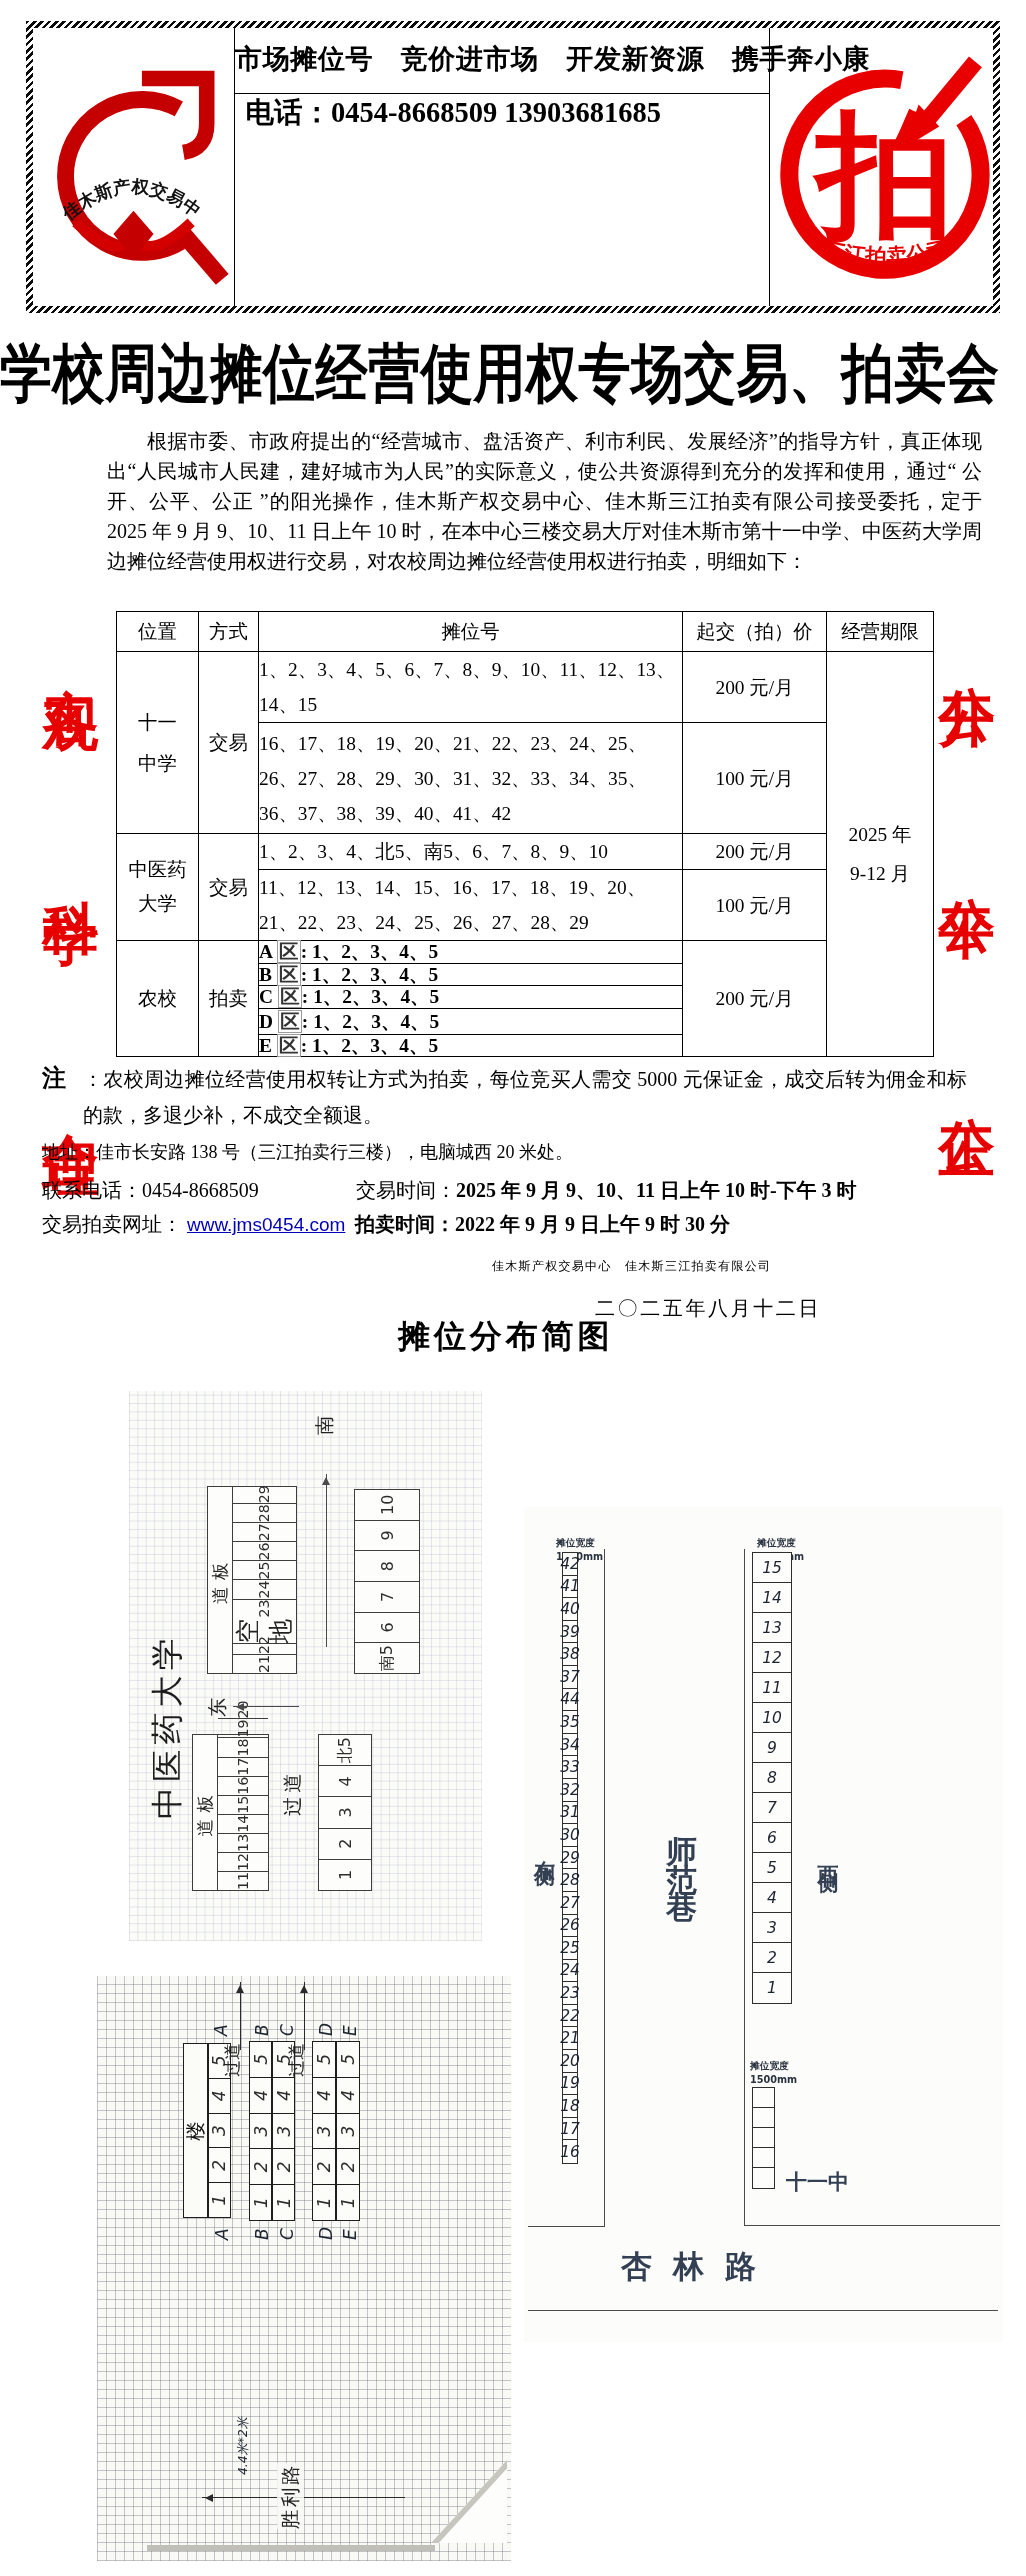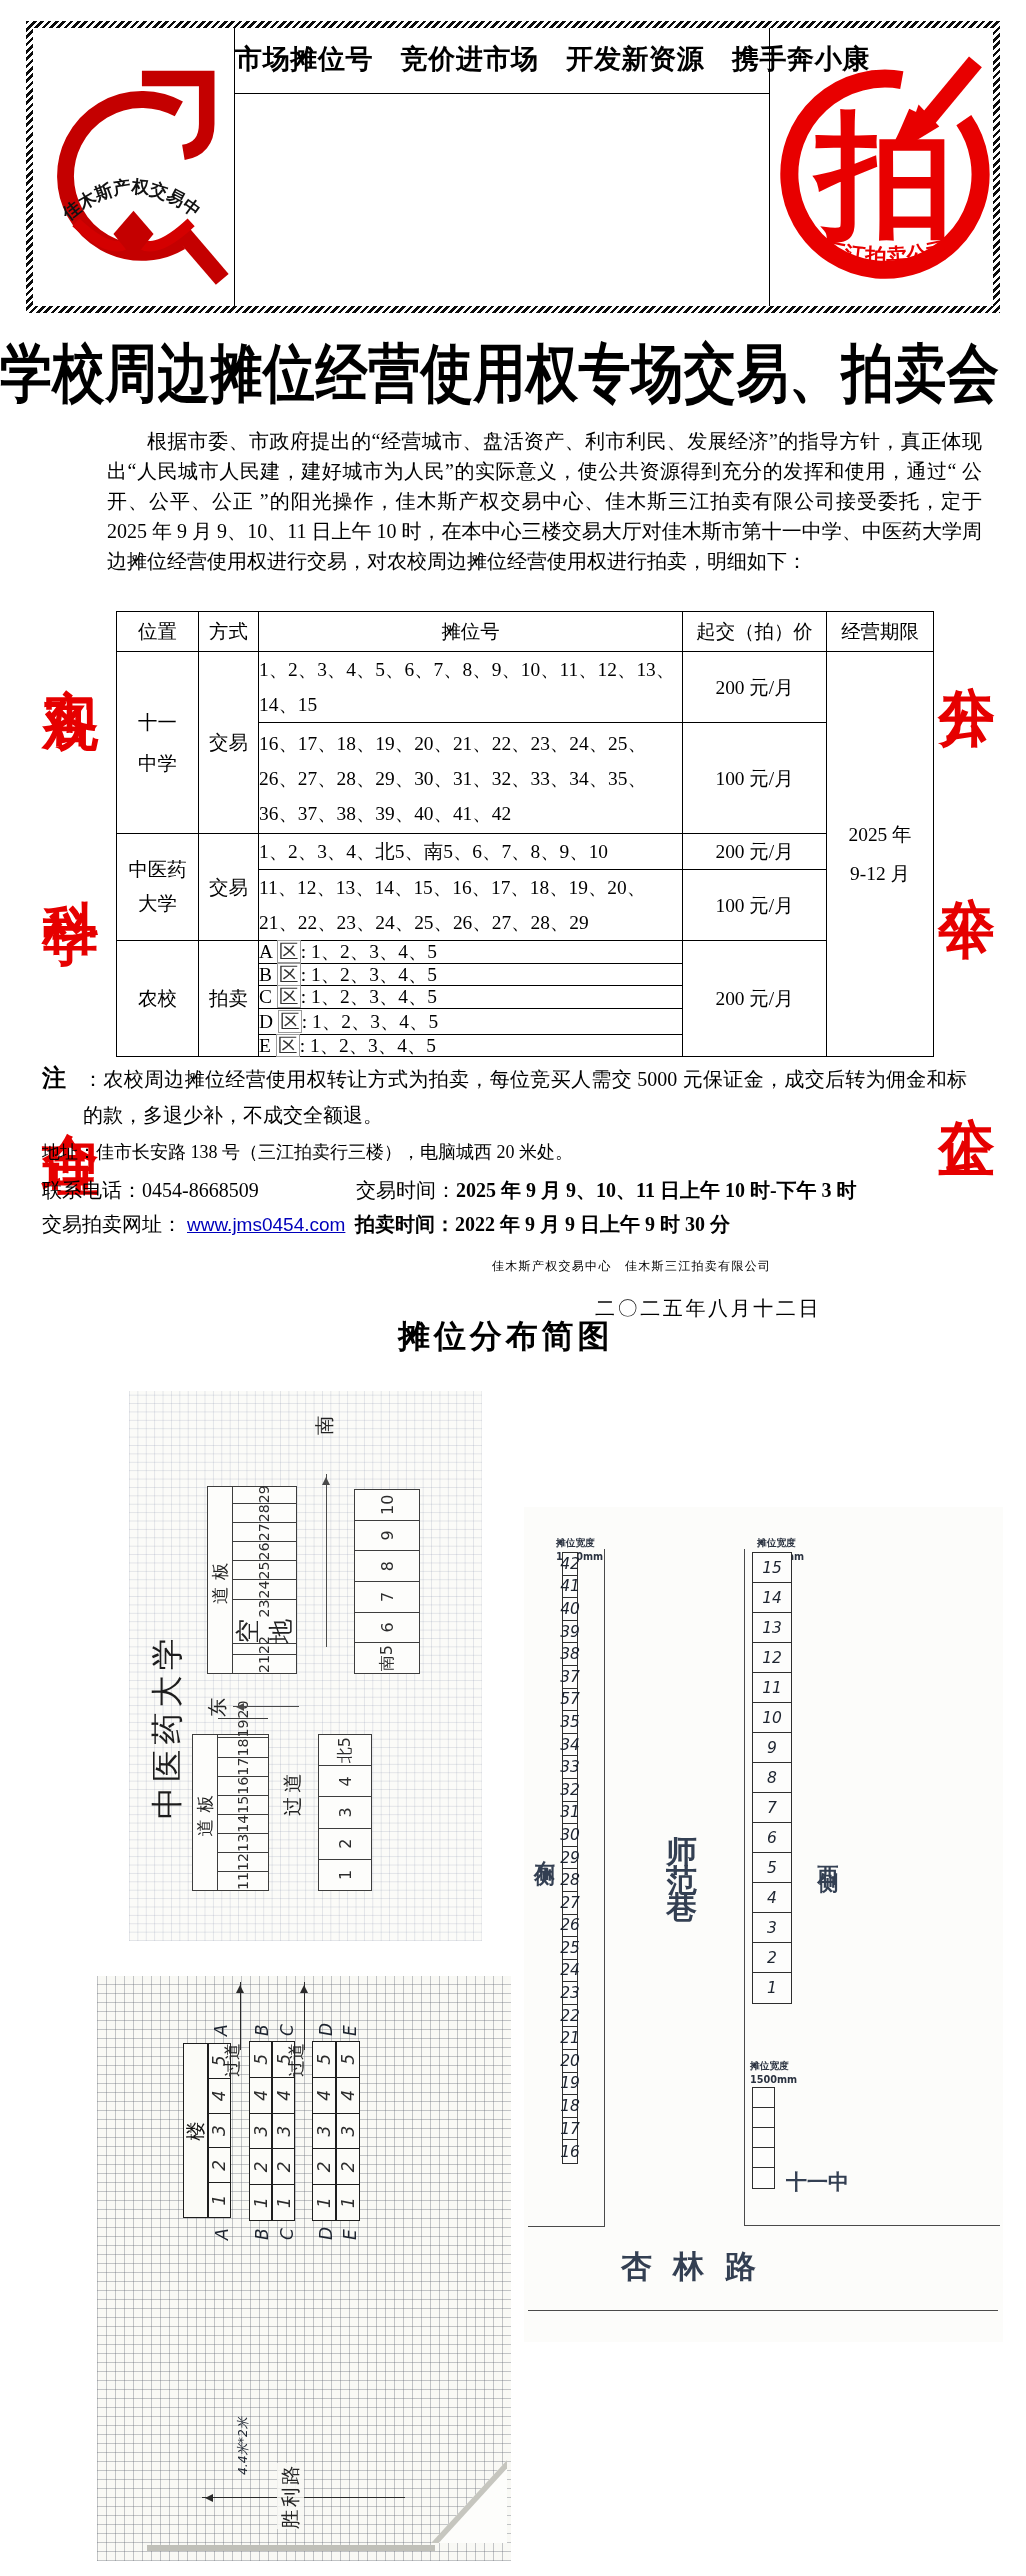--- a/index.html
+++ b/index.html
@@ -33,21 +33,21 @@
           transform:scaleY(1.22); white-space:nowrap; }
   .intro { left:107px; top:426px; width:875px; font-size:20px; line-height:30px;
            text-align:justify; text-indent:2em; }
 
   
   table.stalls-table { left:116px; top:611px; position:absolute; border-collapse:collapse;
            width:817px; table-layout:fixed; font-size:19.4px; }
   table.stalls-table td { border:1.3px solid #000; padding:0; }
   td.c { text-align:center; vertical-align:middle; }
   td.stallcell { padding:2.6px 3.9px 2.6px 5.2px; line-height:35px; vertical-align:middle; }
-  td.zonecell  { padding:0 3.9px 0 5.2px; line-height:21.3px; vertical-align:middle; }
+  td.zonecell  { padding:0 3.9px 0 5.2px; line-height:21.3px; vertical-align:middle;font-weight:bold; }
   .preline { white-space:pre-line; }
   .periodcell { line-height:39px; }
   .areachar { border:0.6px solid #9a9a9a; padding:0 1.3px; color:#333; }
 
   
   .note-wrap { left:42px; top:1061px; width:925px; font-size:20px; line-height:36px; }
   .note-label { position:absolute; left:0; top:-1.3px; font-size:24px; font-weight:bold; }
   .note-body { margin-left:41px; text-align:justify; }
   .addr { left:42px; top:1140px; font-size:18px; }
   .contact { font-size:20px; white-space:nowrap; }
@@ -145,20 +145,21 @@
         <path d="M 244 300 Q 180 360 155 322" fill="none" stroke="#d40000" stroke-width="16"></path>
         <polygon points="155,282 186,318 155,356 124,318" fill="#c40000"></polygon>
         <path id="lp" d="M 52 300 Q 155 208 258 300" fill="none"></path>
         <text font-size="27" font-weight="bold" fill="#111" font-family="Liberation Serif,serif">
           <textPath href="#lp" startOffset="4">佳木斯产权交易中心</textPath>
         </text>
       </svg>
     </div>
     <div class="hcell mid">
       <div class="slogan">市场摊位号　竞价进市场　开发新资源　携手奔小康</div>
+      <div class="phone-line">电话：0454-8668509 13903681685</div>
     </div>
     <div class="hcell right">
       <svg width="230" height="276" viewBox="0 0 356 426">
         <path d="M 204 80 A 148 148 0 1 0 300 142" fill="none" stroke="#e80000" stroke-width="28"></path>
         <path d="M 318 52 L 238 148" fill="none" stroke="#e80000" stroke-width="26"></path>
         <polygon points="206,186 262,152 230,118" fill="#e80000"></polygon>
         <text x="178" y="300" font-size="212" font-weight="bold" fill="#e80000" text-anchor="middle" font-family="Liberation Serif,serif">拍</text>
         <path id="rp" d="M 80 352 Q 178 376 276 352" fill="none"></path>
         <text font-size="33" font-weight="bold" fill="#e80000" font-family="Liberation Serif,serif">
           <textPath href="#rp" startOffset="2">三江拍卖公司</textPath>
@@ -330,21 +331,21 @@
 <div class="abs sk2-wrap">
   <div class="map-small-hdr" style="left:32px;top:29px">摊位宽度
 1500mm</div>
   <div class="cellcol" style="left:38px;top:45px;width:16px">
       <div class="mcell hand" style="height:22.6px">42</div>
       <div class="mcell hand" style="height:22.6px">41</div>
       <div class="mcell hand" style="height:22.6px">40</div>
       <div class="mcell hand" style="height:22.6px">39</div>
       <div class="mcell hand" style="height:22.6px">38</div>
       <div class="mcell hand" style="height:22.6px">37</div>
-      <div class="mcell hand" style="height:22.6px">57</div>
+      <div class="mcell hand" style="height:22.6px">44</div>
       <div class="mcell hand" style="height:22.6px">35</div>
       <div class="mcell hand" style="height:22.6px">34</div>
       <div class="mcell hand" style="height:22.6px">33</div>
       <div class="mcell hand" style="height:22.6px">32</div>
       <div class="mcell hand" style="height:22.6px">31</div>
       <div class="mcell hand" style="height:22.6px">30</div>
       <div class="mcell hand" style="height:22.6px">29</div>
       <div class="mcell hand" style="height:22.6px">28</div>
       <div class="mcell hand" style="height:22.6px">27</div>
       <div class="mcell hand" style="height:22.6px">26</div>

